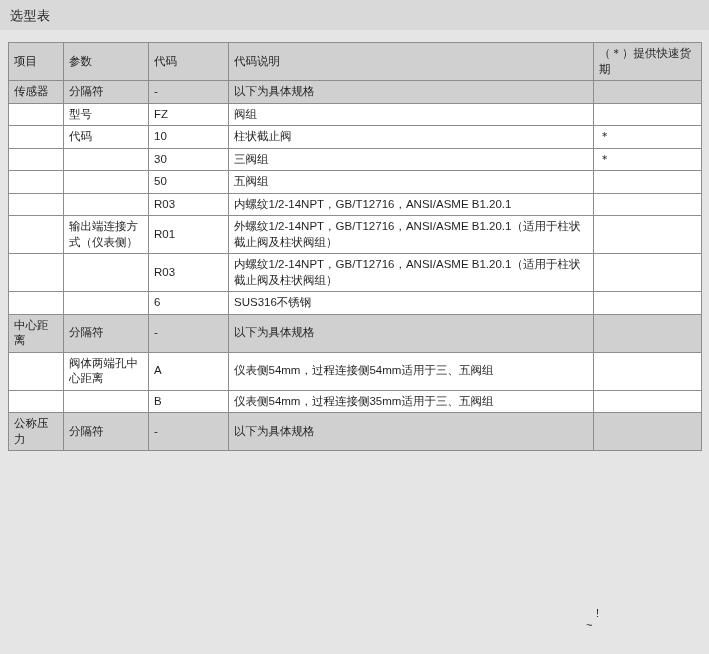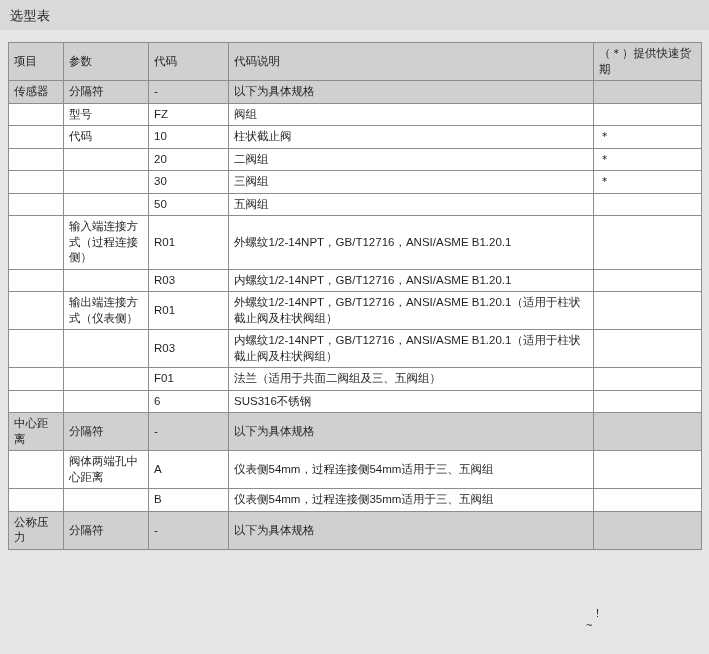--- a/index.html
+++ b/index.html
@@ -125,71 +125,50 @@
           <tr>
             <td class="tall"></td>
             <td class="tall wrap">代码</td>
             <td class="tall">10</td>
             <td class="tall wrap">柱状截止阀</td>
             <td class="tall">＊</td>
           </tr>
           <tr>
             <td class="tall"></td>
             <td class="tall wrap"></td>
-            <td class="tall">20</td>
-            <td class="tall wrap">二阀组</td>
-            <td class="tall">＊</td>
-          </tr>
-          <tr>
-            <td class="tall"></td>
-            <td class="tall wrap"></td>
             <td class="tall">30</td>
             <td class="tall wrap">三阀组</td>
             <td class="tall">＊</td>
           </tr>
           <tr>
             <td class="tall"></td>
             <td class="tall wrap"></td>
             <td class="tall">50</td>
             <td class="tall wrap">五阀组</td>
             <td class="tall"></td>
           </tr>
           <tr>
             <td class="tall"></td>
-            <td class="tall wrap">输入端连接方式（过程连接侧）</td>
-            <td class="tall">R01</td>
-            <td class="tall wrap">外螺纹1/2-14NPT，GB/T12716，ANSI/ASME B1.20.1</td>
-            <td class="tall"></td>
-          </tr>
-          <tr>
-            <td class="tall"></td>
             <td class="tall wrap"></td>
             <td class="tall">R03</td>
             <td class="tall wrap">内螺纹1/2-14NPT，GB/T12716，ANSI/ASME B1.20.1</td>
             <td class="tall"></td>
           </tr>
           <tr>
             <td class="tall"></td>
             <td class="tall wrap">输出端连接方式（仪表侧）</td>
             <td class="tall">R01</td>
             <td class="tall wrap">外螺纹1/2-14NPT，GB/T12716，ANSI/ASME B1.20.1（适用于柱状截止阀及柱状阀组）</td>
             <td class="tall"></td>
           </tr>
           <tr>
             <td class="tall"></td>
             <td class="tall wrap"></td>
             <td class="tall">R03</td>
             <td class="tall wrap">内螺纹1/2-14NPT，GB/T12716，ANSI/ASME B1.20.1（适用于柱状截止阀及柱状阀组）</td>
-            <td class="tall"></td>
-          </tr>
-          <tr>
-            <td class="tall"></td>
-            <td class="tall wrap"></td>
-            <td class="tall">F01</td>
-            <td class="tall wrap">法兰（适用于共面二阀组及三、五阀组）</td>
             <td class="tall"></td>
           </tr>
           <tr>
             <td class="tall"></td>
             <td class="tall wrap"></td>
             <td class="tall">6</td>
             <td class="tall wrap">SUS316不锈钢</td>
             <td class="tall"></td>
           </tr>
           <tr>

